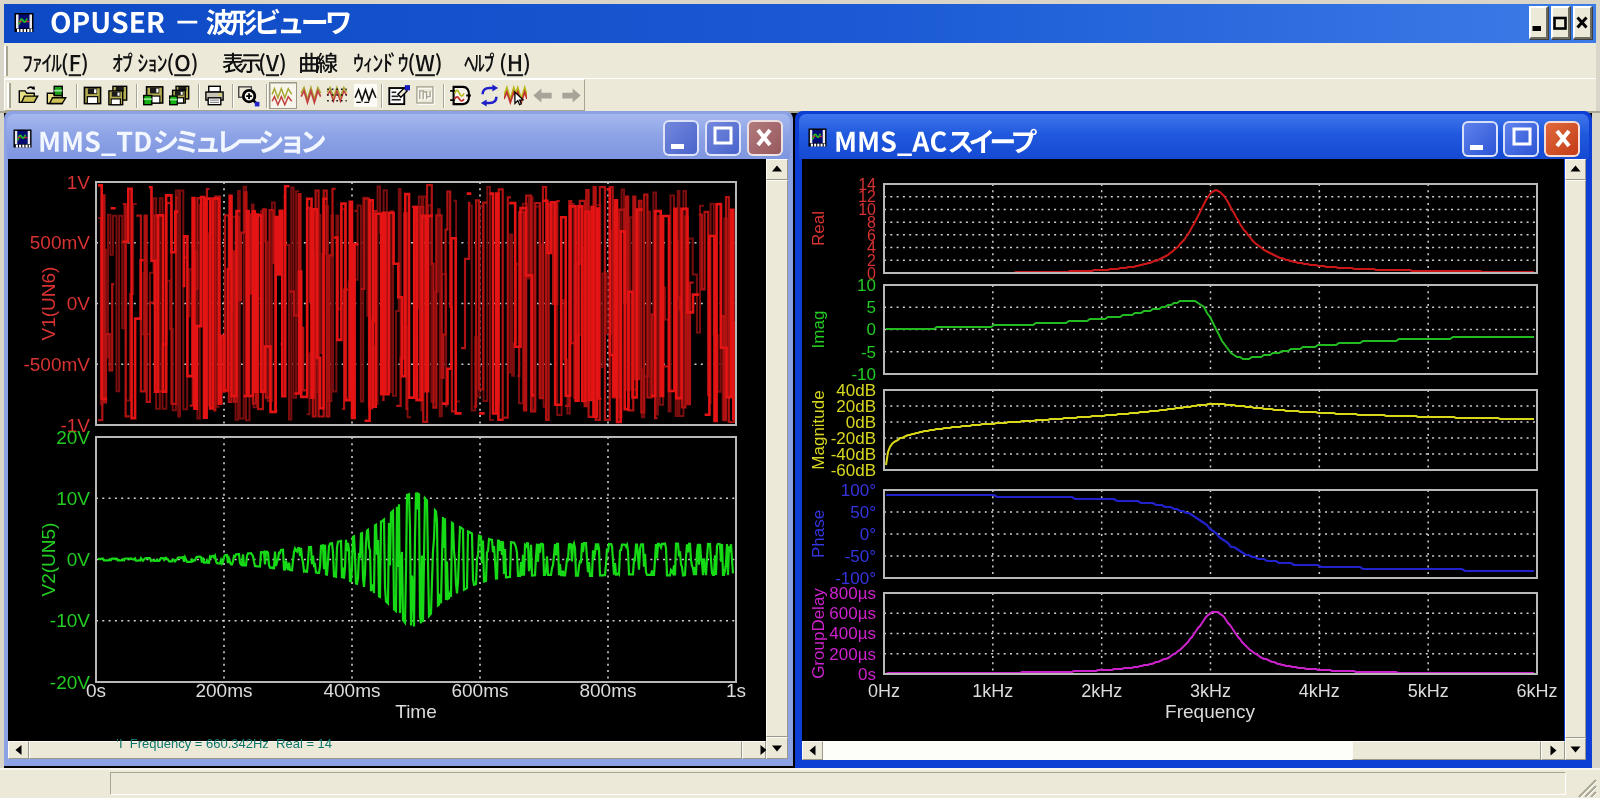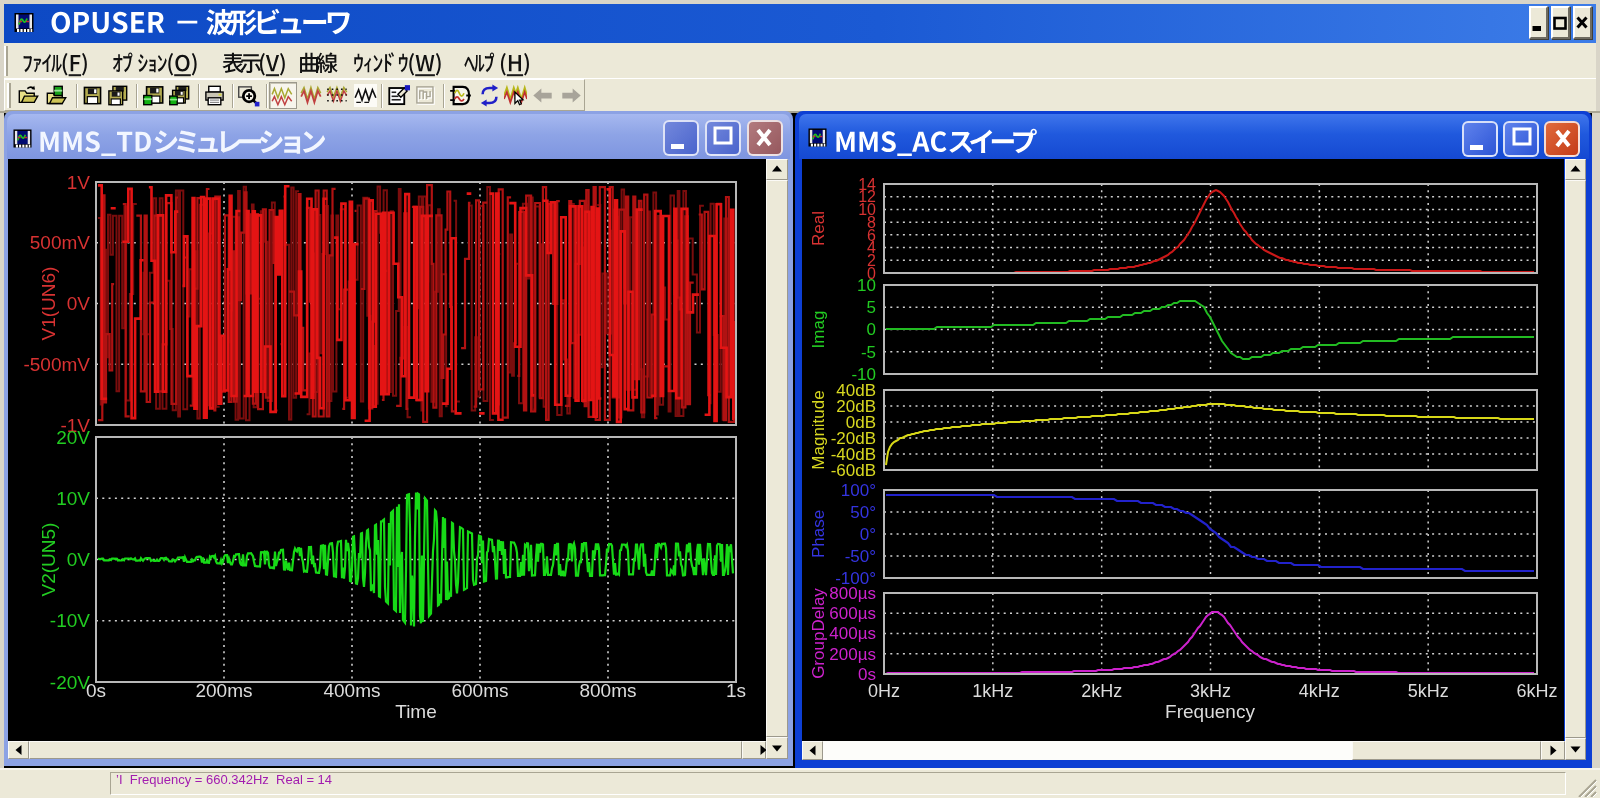--- a/index.html
+++ b/index.html
@@ -441,20 +441,20 @@
 <div class="sbtn" style="left:802px;top:741px;width:21px;height:19px"></div>
 <div class="sbtn" style="left:1541px;top:741px;width:24px;height:19px"></div>
 <div class="sbtn" style="left:1352px;top:741px;width:189px;height:19px"></div>
 <svg class="abs" style="left:802px;top:741px" width="763" height="19">
     <path d="M13.5 4.5 L13.5 14.5 L7.5 9.5 Z" fill="#000"></path>
     <path d="M748.5 4.5 L748.5 14.5 L754.5 9.5 Z" fill="#000"></path>
   </svg>
 <div class="abs" style="left:795px;top:760px;width:797px;height:8px;background:#0d3fd4"></div>
 <div class="abs" style="left:0;top:768px;width:1600px;height:30px;background:#ece9d8;border-top:2px solid #f7f5ec"></div>
 <div class="abs" style="left:110px;top:772px;width:1456px;height:23px;background:#ece9d8;border-top:1.5px solid #a9a593;border-left:1.5px solid #a9a593;border-right:1.5px solid #fff;border-bottom:1.5px solid #fff"></div>
-<div class="abs" style="left:116px;top:772px;font-size:13px;color:#a21caf">’I&nbsp; Frequency = 660.342Hz&nbsp; Real = 14</div>
+<div class="abs" style="left:116px;top:736px;font-size:13px;color:#0f766e">’I&nbsp; Frequency = 660.342Hz&nbsp; Real = 14</div>
 <svg class="abs" style="left:1576px;top:778px" width="22" height="19">
     <g stroke="#a9a593" stroke-width="2">
       <path d="M20 2 L3 19 M20 8 L9 19 M20 14 L15 19"></path>
     </g>
     <g stroke="#fff" stroke-width="1">
       <path d="M21 3 L4 20 M21 9 L10 20 M21 15 L16 20"></path>
     </g>
   </svg>
 </body></html>

